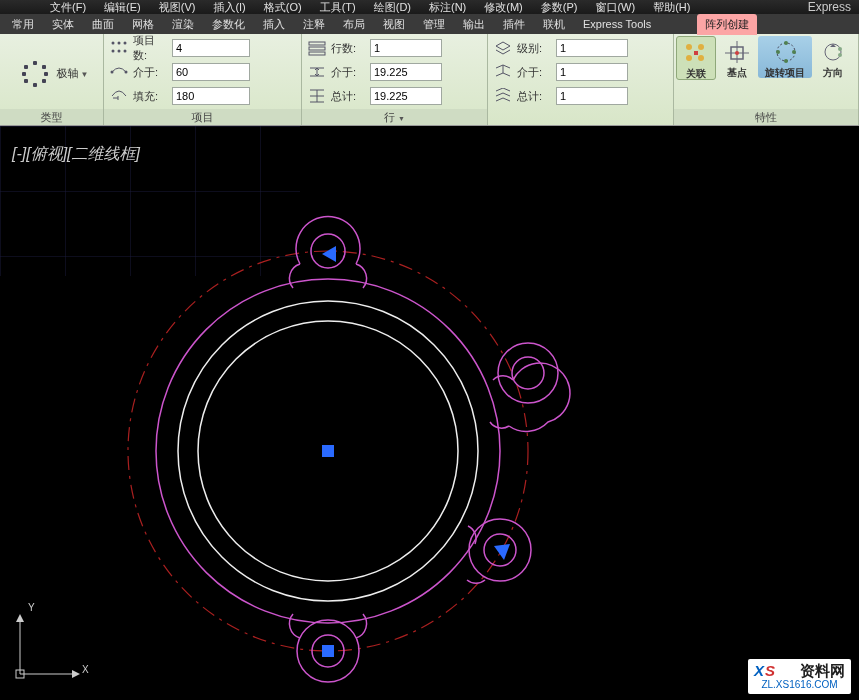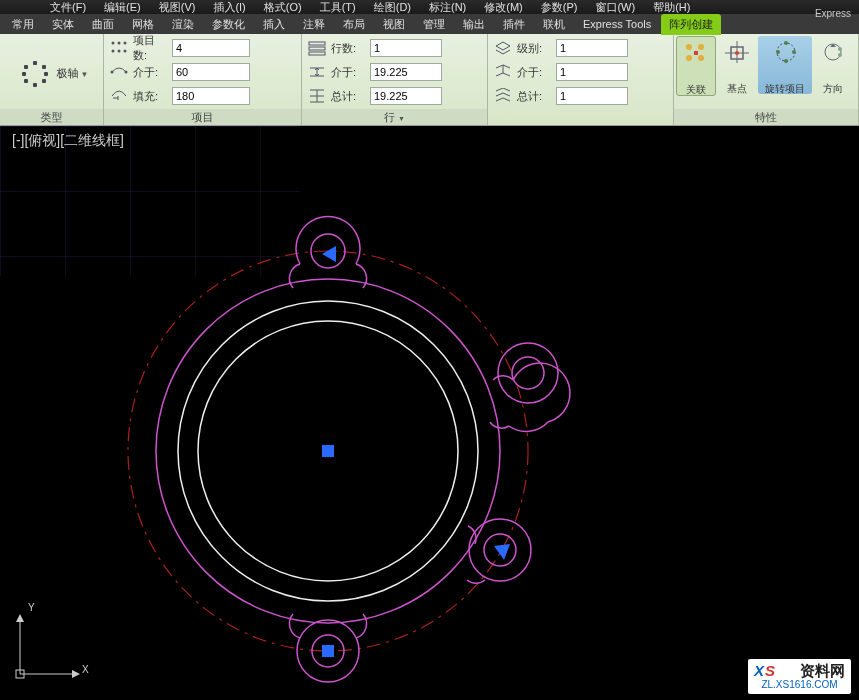--- a/index.html
+++ b/index.html
@@ -1,26 +1,26 @@
 <!DOCTYPE html>
 <html><head>
   <meta charset="utf-8">
   <style>
     * { margin: 0; padding: 0; box-sizing: border-box; font-family: "Microsoft YaHei", "SimSun", sans-serif; }
     body { width: 859px; height: 700px; background: #000; overflow: hidden; position: relative; }
 
     
     .menu-bar { height: 14px; background: linear-gradient(#2a2a2a, #1a1a1a); display: flex; color: #e0e0e0; font-size: 11px; align-items: center; padding-left: 50px; gap: 18px; overflow: hidden; }
     .menu-bar span { cursor: pointer; }
-    .app-title-right { position: absolute; right: 8px; top: 8px; color: #ccc; font-size: 10px; }
+    .app-title-right { position: absolute; right: 8px; top: 0; color: #ccc; font-size: 12px; }
 
     
     .tab-row { height: 20px; background: #3a3a3a; display: flex; align-items: center; padding-left: 4px; gap: 2px; font-size: 11px; color: #e0e0e0; }
     .tab-item { padding: 3px 8px; cursor: pointer; }
-    .tab-item.active { background: #84cc16; color: #222; border-radius: 3px 3px 0 0; }
+    .tab-item.active { background: #fca5a5; color: #222; border-radius: 3px 3px 0 0; margin-left: 36px; }
 
     
     .ribbon { height: 92px; background: linear-gradient(#e8f0e0, #d8e6c8); display: flex; border-bottom: 1px solid #999; }
     .ribbon-panel { border-right: 1px solid #aab8a0; display: flex; flex-direction: column; }
     .panel-body { flex: 1; display: flex; align-items: flex-start; padding: 2px; gap: 2px; }
     .panel-label { height: 16px; text-align: center; font-size: 11px; color: #444; background: #cfdcc3; line-height: 16px; }
 
     
     .type-panel { width: 104px; }
     .type-body { flex-direction: column; align-items: center; justify-content: center; }
@@ -47,27 +47,27 @@
 
     
     .prop-panel { flex: 1; min-width: 184px; }
     .prop-body { display: flex; align-items: flex-start; gap: 1px; padding: 2px; }
     .prop-btn { display: flex; flex-direction: column; align-items: center; width: 40px; padding-top: 2px; cursor: pointer; }
     .prop-btn.wide { width: 54px; }
     .prop-btn.active { background: #cde0b8; border: 1px solid #8fa87a; border-radius: 3px; }
     .prop-btn.blue { background: linear-gradient(#a8d0e8, #88b8d8); border-radius: 3px; }
     .prop-btn.subtle { background: transparent; }
     .prop-icon { width: 30px; height: 28px; display: flex; align-items: center; justify-content: center; }
-    .prop-text { font-size: 10px; color: #333; text-align: center; line-height: 1.1; margin-top: 17px; }
+    .prop-text { font-size: 10px; color: #333; text-align: center; line-height: 1.1; margin-top: 1px; font-weight: bold; }
     .small-arrow { font-size: 7px; color: #555; }
 
     
     .drawing-area { position: absolute; top: 126px; left: 0; right: 0; bottom: 0; background: #000; }
     .grid-bg { position: absolute; inset: 0; }
-    .view-label { position: absolute; top: 6px; left: 12px; color: #ccc; font-size: 14px; }
+    .view-label { position: absolute; top: 18px; left: 12px; color: #ccc; font-size: 16px; font-style: italic; }
 
     
     .tooltip-box { position: absolute; top: 380px; right: 16px; display: flex; align-items: center; gap: 4px; }
     .tooltip-text { background: #4a5a8a; color: #e0e0ff; font-size: 11px; padding: 2px 4px; }
     .tooltip-square { width: 10px; height: 10px; background: #4a5a8a; border: 1px solid #8899cc; display: flex; align-items: center; justify-content: center; font-size: 7px; color: #bbb; }
     .exit-btn { background: #4a90ff; color: #fff; font-size: 11px; padding: 1px 3px; cursor: pointer; }
 
     
     .watermark { position: absolute; bottom: 6px; right: 8px; background: #fff; padding: 4px 6px; border-radius: 2px; font-size: 12px; display: flex; flex-direction: column; align-items: center; line-height: 1.1; }
     .wm-top { color: #d03030; font-weight: bold; font-size: 15px; display: flex; align-items: center; gap: 1px; }

